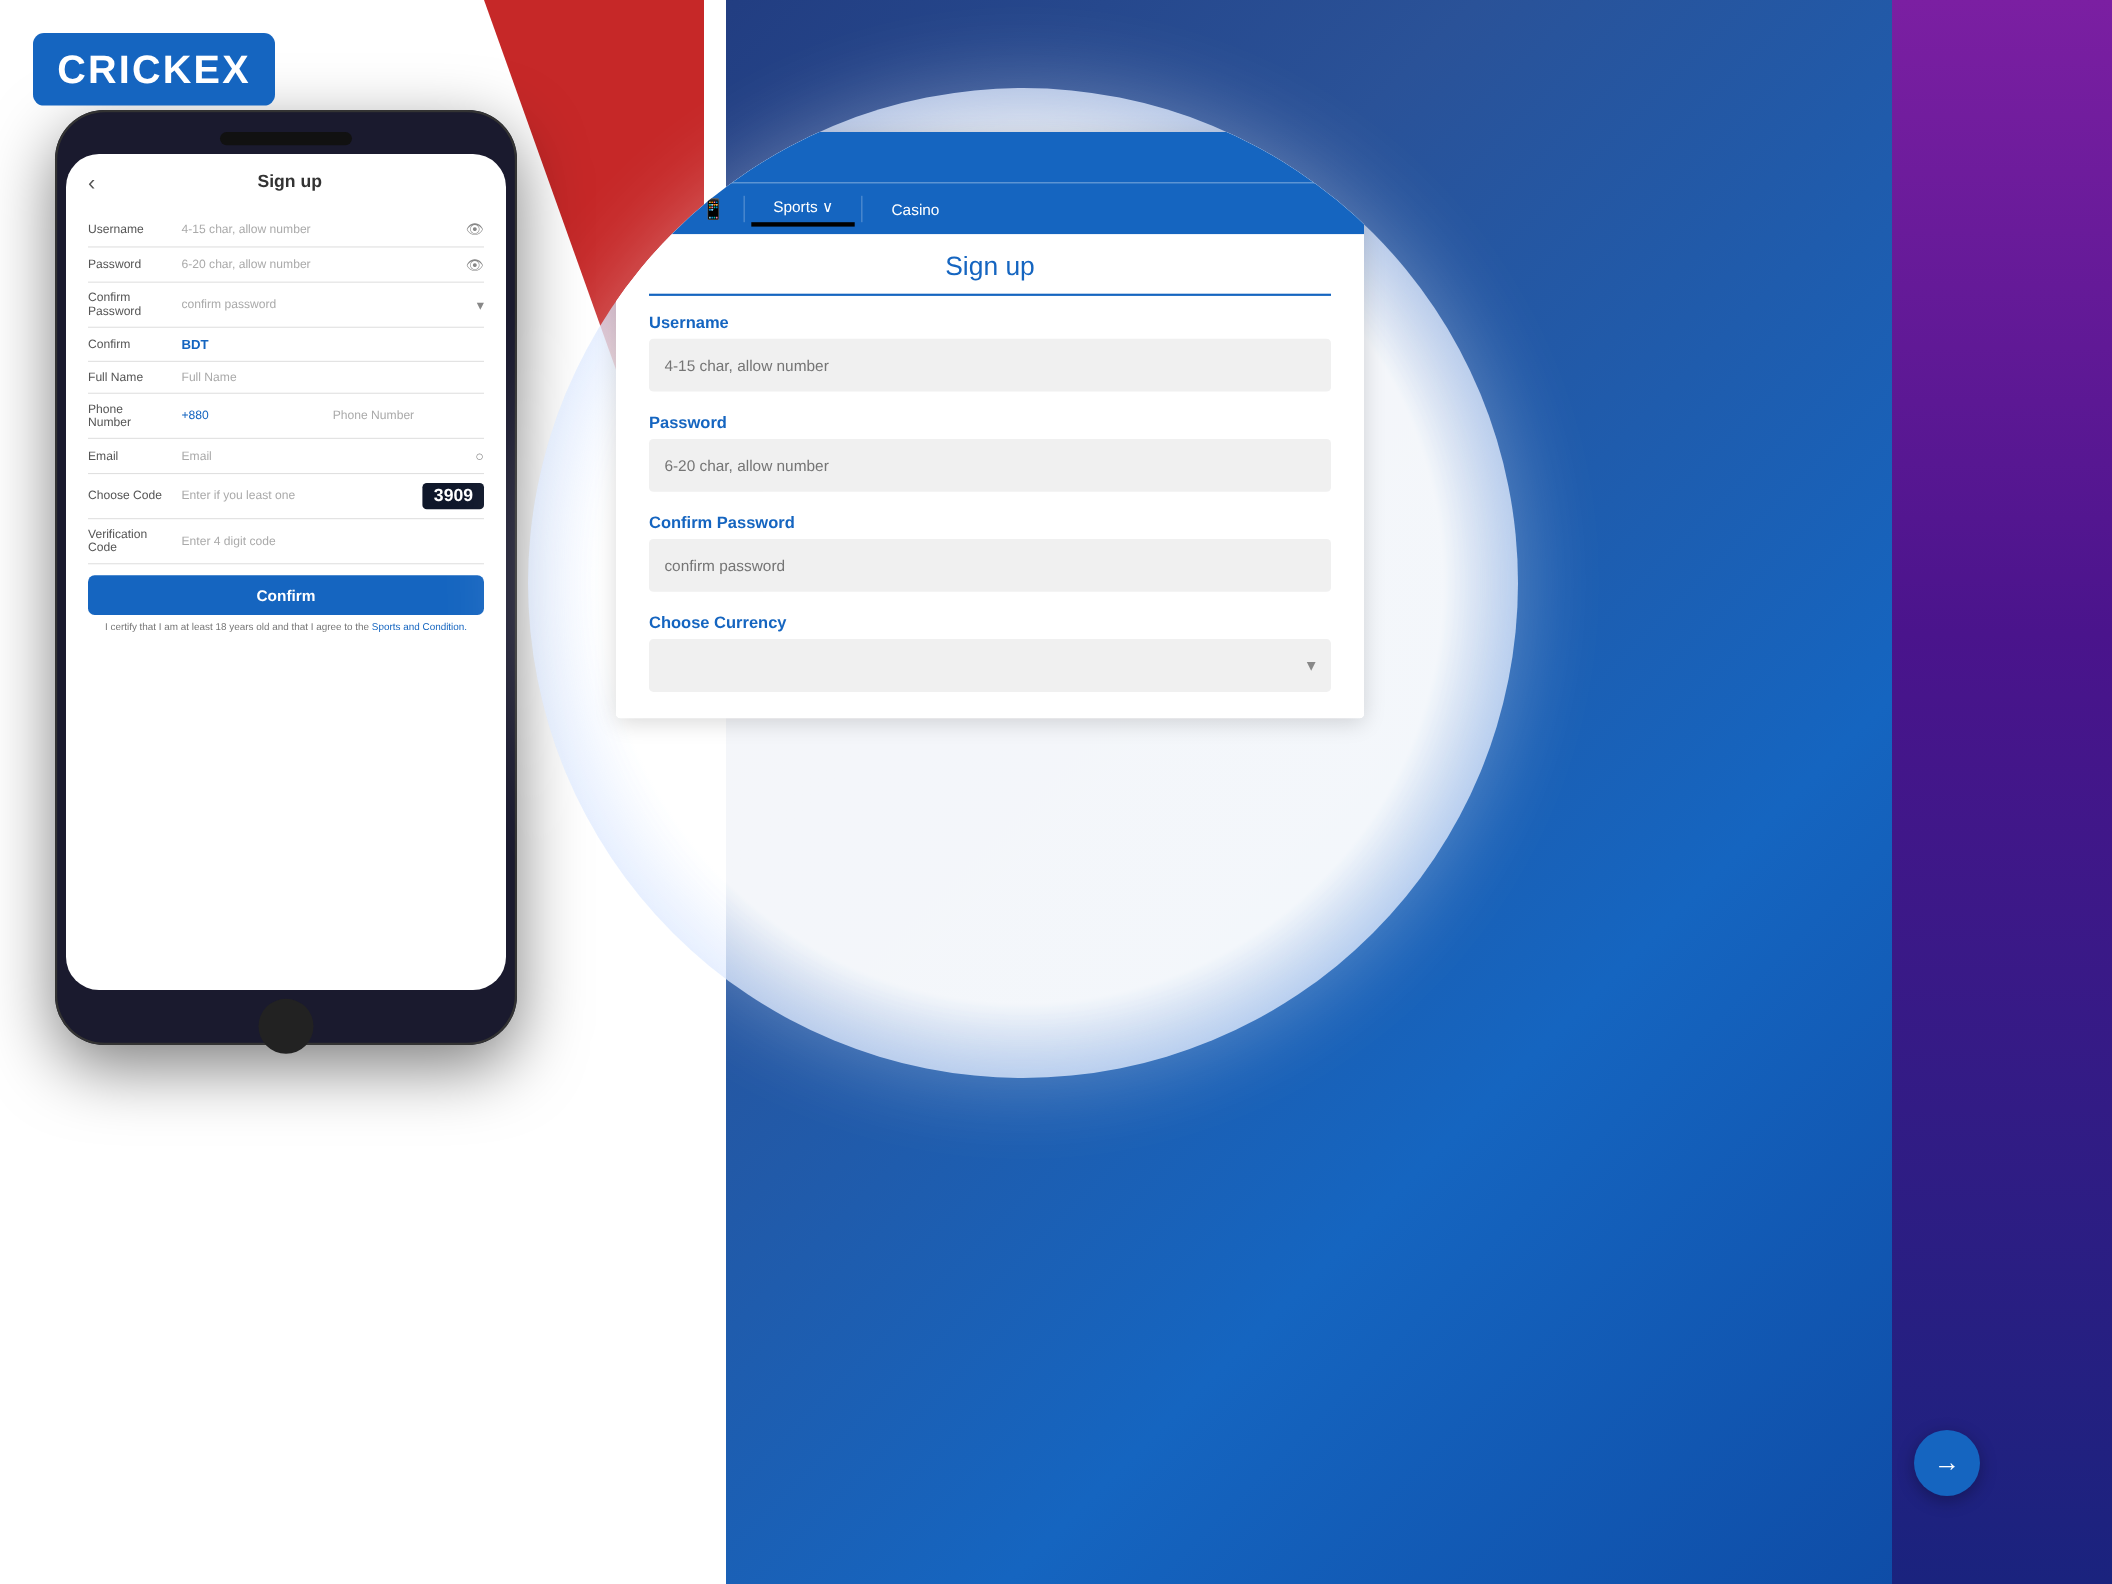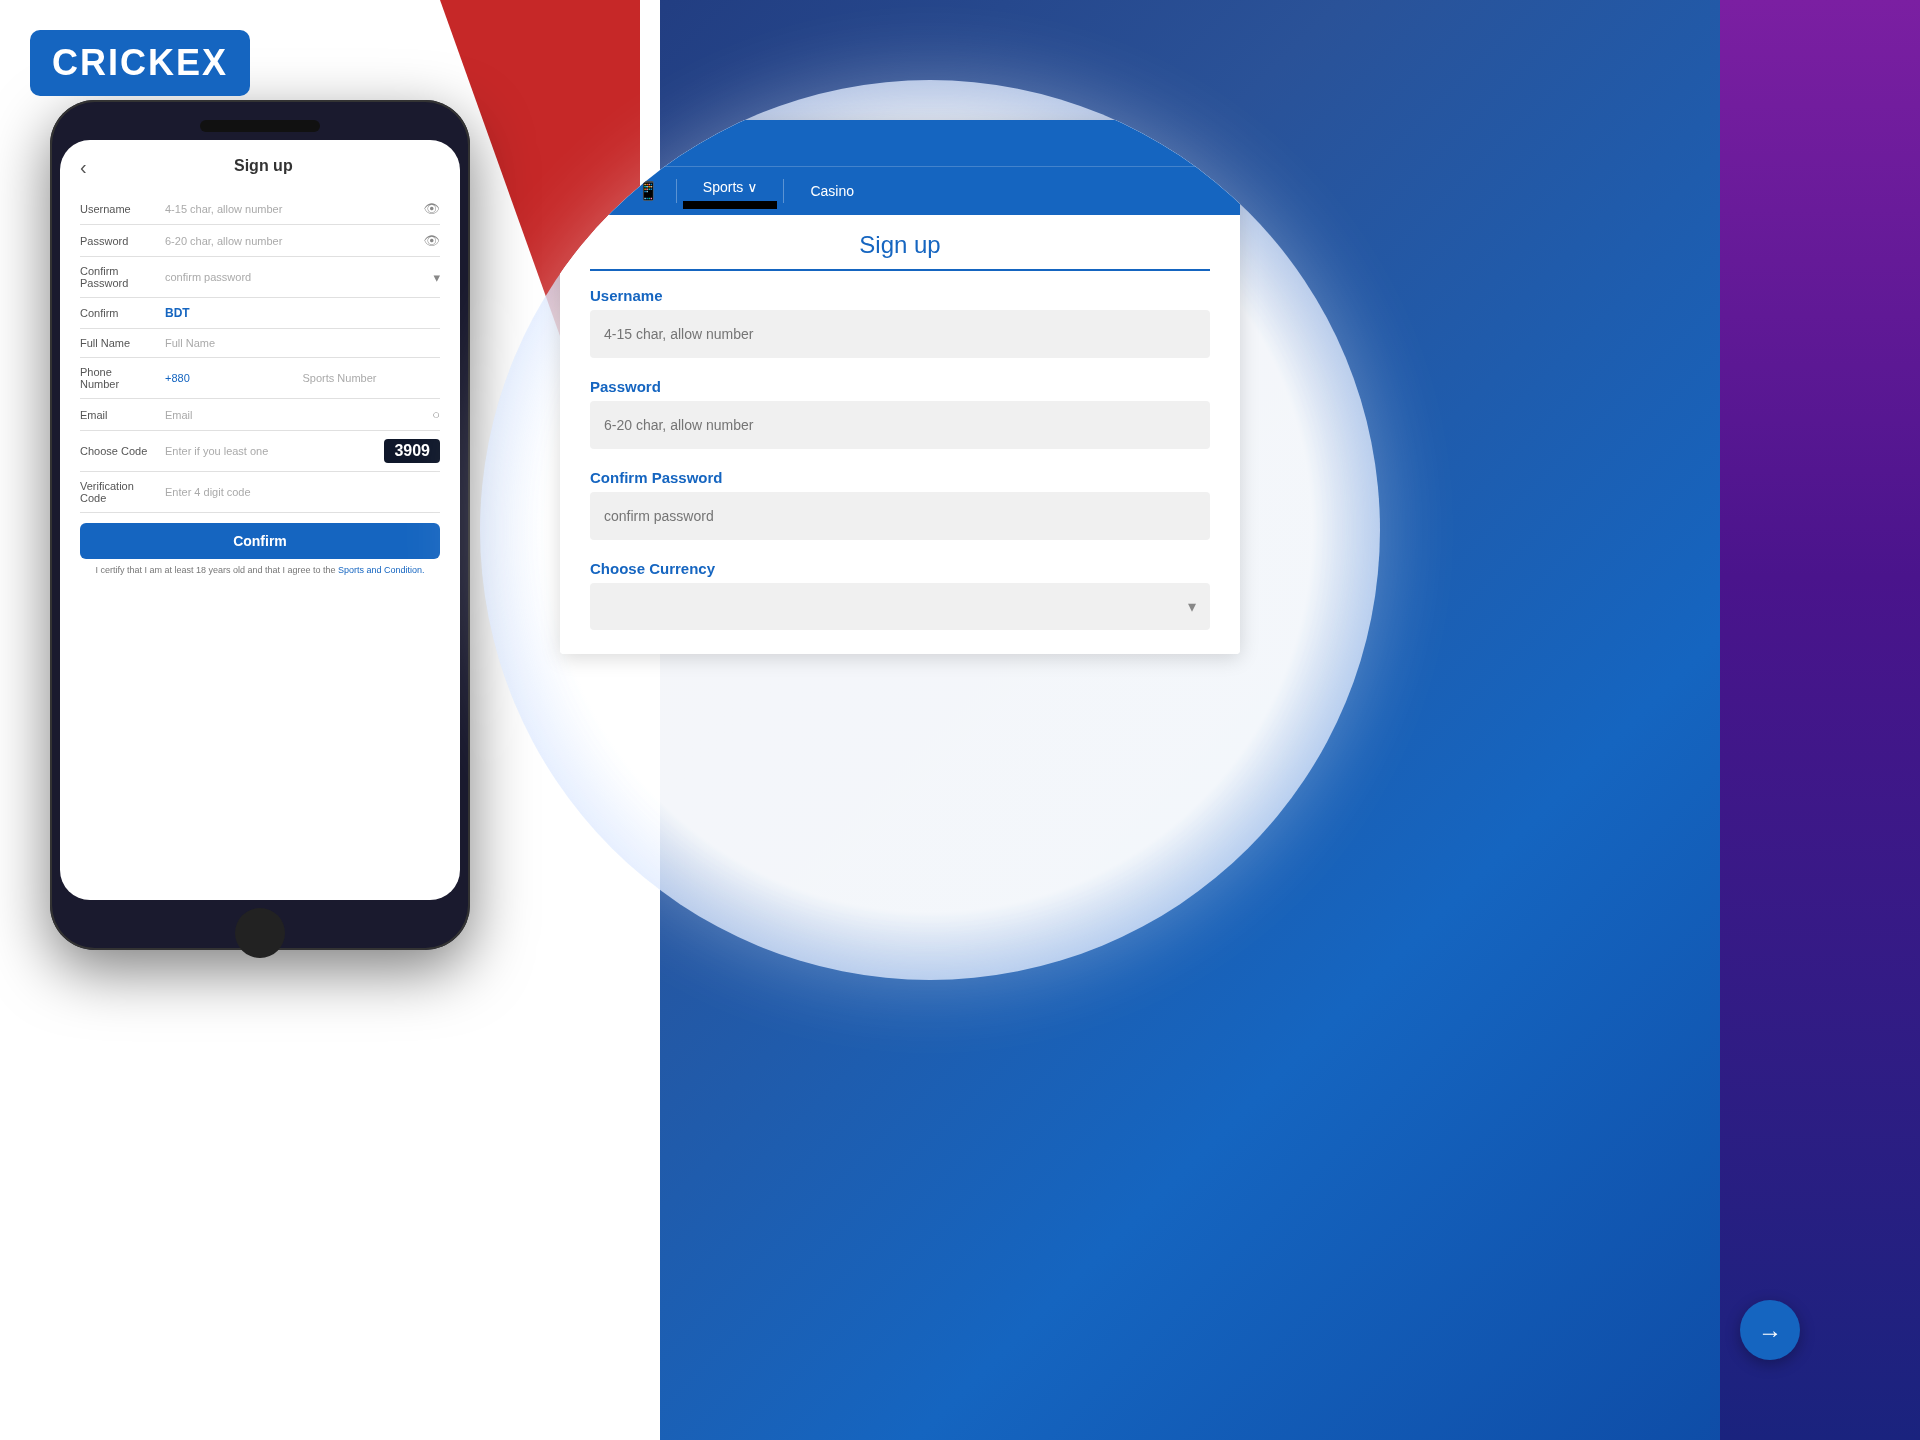--- a/index.html
+++ b/index.html
@@ -250,21 +250,21 @@
     }
 
     .nav-item {
       color: white;
       font-size: 14px;
       padding: 6px 20px;
       cursor: pointer;
     }
 
     .nav-item.active {
-      border-bottom: 8px solid #000000;
+      border-bottom: 4px solid #000000;
     }
 
     
     .signup-form {
       padding: 0 30px 20px 30px;
       background: white;
     }
 
     .signup-title {
       text-align: center;
@@ -407,21 +407,21 @@
       </div>
 
       <div class="phone-form-row">
         <div class="phone-form-label">Full Name</div>
         <div class="phone-form-input">Full Name</div>
       </div>
 
       <div class="phone-form-row">
         <div class="phone-form-label">Phone<br>Number</div>
         <div class="phone-form-input" style="color:#1565c0;">+880</div>
-        <div class="phone-form-input">Sports Number</div>
+        <div class="phone-form-input">Phone Number</div>
       </div>
 
       <div class="phone-form-row">
         <div class="phone-form-label">Email</div>
         <div class="phone-form-input">Email</div>
         <div class="phone-form-icon">○</div>
       </div>
 
       <div class="phone-form-row">
         <div class="phone-form-label">Choose Code</div>

